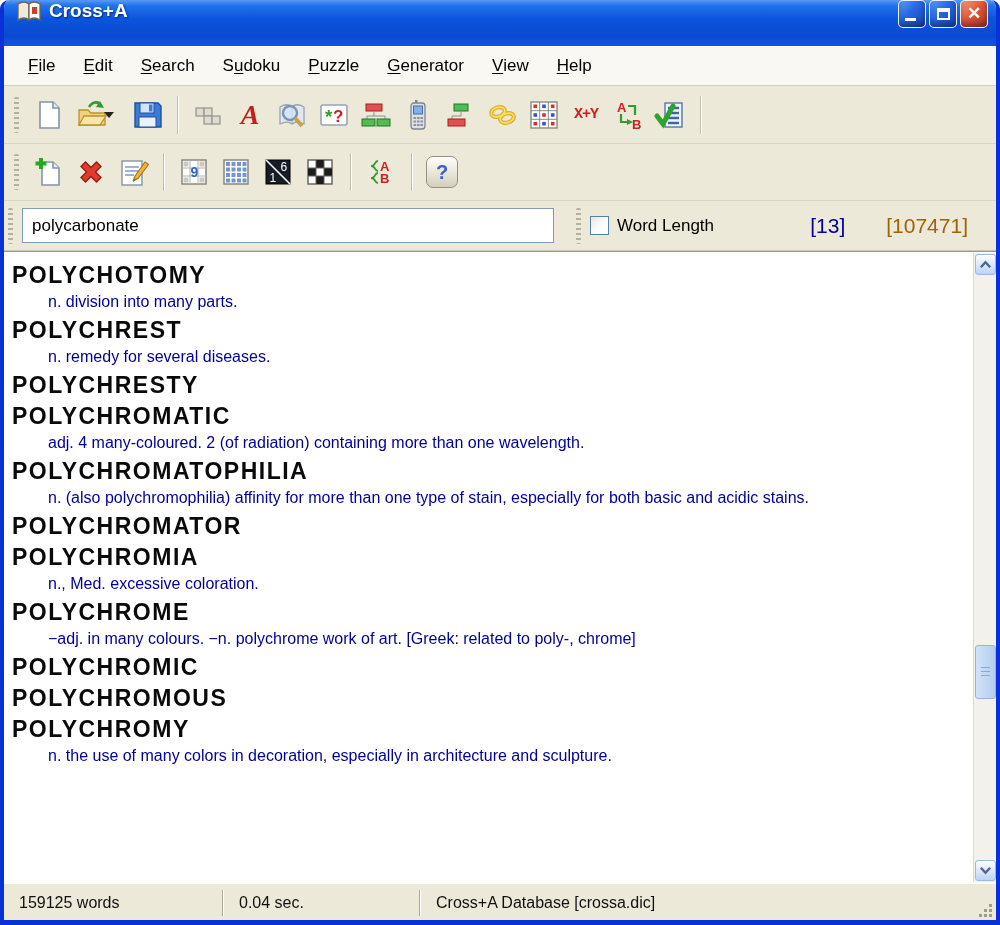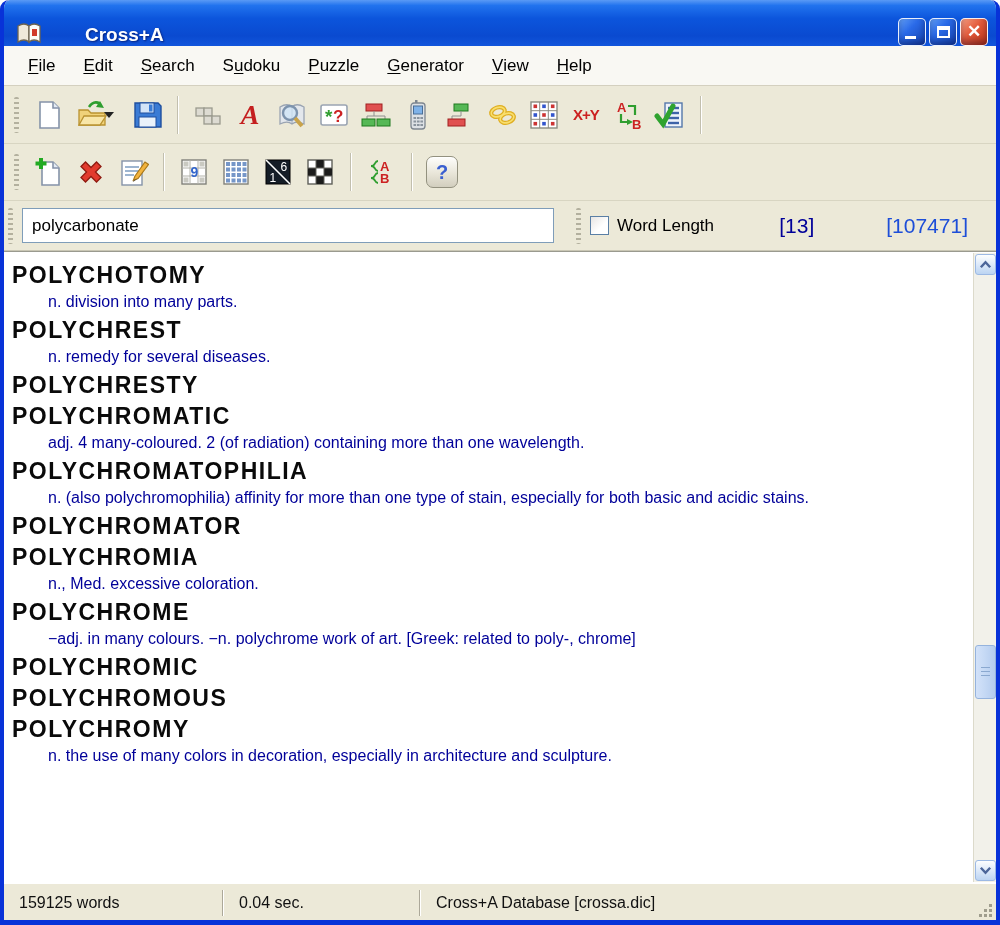--- a/index.html
+++ b/index.html
@@ -3,23 +3,23 @@
 <meta charset="utf-8">
 <style>
   * { margin:0; padding:0; box-sizing:border-box; }
   html,body { width:1000px; height:925px; font-family:"Liberation Sans",sans-serif; background:#fff; overflow:hidden; }
 
   .window { position:absolute; inset:0; background:#ece9d8;
     border-left:4px solid #0832d8; border-right:4px solid #0832d8; border-bottom:5px solid #0832d8;
     border-radius:9px 9px 0 0; overflow:hidden; }
 
   
-  .titlebar { height:46px; display:flex; align-items:flex-end; padding:0 8px 0 12px;
+  .titlebar { height:46px; display:flex; align-items:flex-start; padding:0 8px 0 12px;
     background:linear-gradient(180deg,#5a9af5 0%,#2173ee 12%,#0c55dc 40%,#0a4ad0 78%,#1256dc 100%);
-    border-radius:6px 6px 0 0;gap:36px; }
+    border-radius:6px 6px 0 0; }
   .title-icon { width:26px; height:24px; margin-right:7px; flex:0 0 auto; }
   .title-text { color:#fff; font-size:19px; font-weight:bold; text-shadow:1px 1px 2px rgba(0,0,60,.6); }
   .win-controls { margin-left:auto; display:flex; gap:3px; }
   .wbtn { width:28px; height:28px; border-radius:5px; border:1.4px solid rgba(255,255,255,.9);
     position:relative; cursor:default;
     background:linear-gradient(135deg,#63a0f7 0%,#2a6ae8 40%,#1542ae 100%); box-shadow:inset 0 -4px 6px rgba(0,0,40,.35); }
   .wbtn.close { background:linear-gradient(135deg,#f7a083 0%,#e2593a 45%,#b93317 100%); }
   .glyph-min { position:absolute; left:6px; bottom:6px; width:11px; height:3.5px; background:#fff; }
   .glyph-max { position:absolute; left:7px; top:7px; width:13px; height:12px; border:2px solid #fff; border-top-width:4px; }
   .glyph-close { position:absolute; inset:0; color:#fff; font-weight:bold; font-size:17px; line-height:26px; text-align:center; }
@@ -33,35 +33,35 @@
   
   .toolbar { display:flex; align-items:center; background:#ece9d8; padding-left:6px; }
   .tb1 { height:58px; border-bottom:1px solid #d8d5c2; }
   .tb2 { height:57px; border-bottom:1px solid #d8d5c2; }
   .grip { width:5px; height:36px; margin:0 9px 0 4px; border-radius:2px;
     background:repeating-linear-gradient(180deg,#b3b09e 0 2px,rgba(0,0,0,0) 2px 5px); }
   .tbtn { width:42px; height:44px; display:flex; align-items:center; justify-content:center; border-radius:3px; cursor:default; }
   .tbtn svg { width:32px; height:32px; }
   .tsep { width:1px; height:38px; background:#c2bfae; box-shadow:1px 0 0 #fff; margin:0 9px; }
   .caret { width:0; height:0; border-left:5px solid transparent; border-right:5px solid transparent; border-top:6px solid #222; margin:0 6px 0 -4px; }
-  .red-math { font-family:Liberation Sans, sans-serif; font-weight:bold; font-size:15px; color:#cc2020; letter-spacing:-1px; }
+  .red-math { font-family:Liberation Mono, monospace; font-weight:bold; font-size:15px; color:#cc2020; letter-spacing:-1px; }
   .help-btn { width:32px; height:32px; border-radius:7px; border:1px solid #93917f;
     background:linear-gradient(180deg,#fefefc 0%,#e8e5d8 55%,#d2cebe 100%);
     box-shadow:inset 0 1px 0 #fff; color:#3a5fd0; font-size:20px; font-weight:bold;
     display:flex; align-items:center; justify-content:center; }
 
   
   .searchrow { height:50px; display:flex; align-items:center; background:#ece9d8; border-bottom:1px solid #c9c6b4; padding-right:28px; }
   .search-input { width:532px; height:35px; border:1px solid #7f9db9; font-size:17px; padding:0 9px;
     font-family:"Liberation Sans",sans-serif; color:#000; background:#fff; outline:none; }
   .checkbox { width:19px; height:19px; border:1px solid #5a7fa5; background:linear-gradient(135deg,#e7e5e3,#fff 60%); margin-right:8px; }
   .wl-label { font-size:17px; color:#000; }
   .badge { font-size:21px; }
   .badge.navy { color:#000099; margin-left:auto; }
-  .badge.black { color:#1d4ed8; margin-left:72px; }
+  .badge.black { color:#a16207; margin-left:41px; }
 
   
   .content { position:relative; height:632px; background:#fff; border-top:1px solid #9a9a8f; }
   .entries { position:absolute; inset:1px 24px 1px 0; padding:6px 0 0 8px; overflow:hidden; }
   .entry .word { font-size:23px; font-weight:bold; color:#0a0a0a; letter-spacing:1.5px; line-height:29px; margin-top:2px; }
   .entry .def { font-size:16px; color:#000099; line-height:24px; padding-left:36px; max-width:880px; }
 
   
   .scrollbar { position:absolute; top:1px; right:0; bottom:1px; width:23px; background:#f2f1ea; border-left:1px solid #dcdacb; }
   .sb-btn { position:absolute; left:1px; width:21px; height:21px; border-radius:3px; border:1px solid #9cb9e4;

